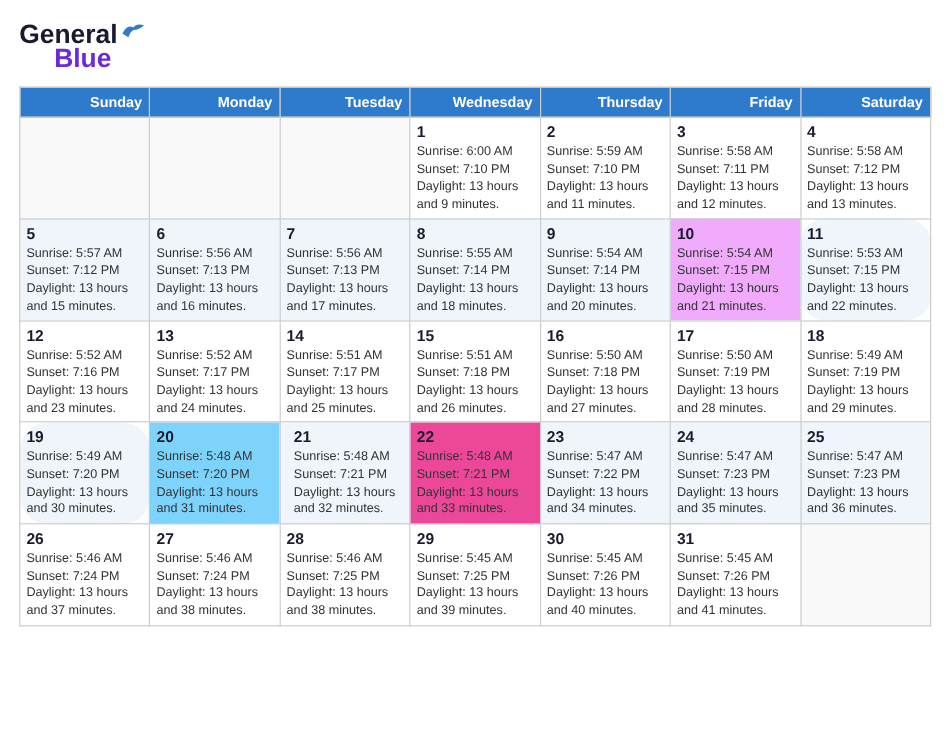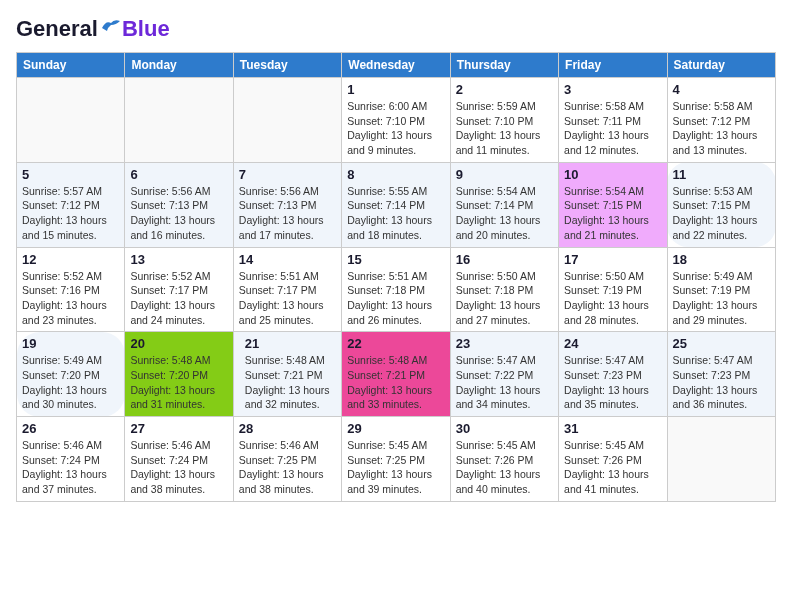--- a/index.html
+++ b/index.html
@@ -11,22 +11,22 @@
       padding: 16px;
     }
     .header {
       display: flex;
       justify-content: space-between;
       align-items: flex-start;
       margin-bottom: 10px;
     }
     .logo {
       display: flex;
-      flex-direction: row;
-      align-items: flex-end;
+      flex-direction: column;
+      align-items: center;
     }
     .title-block {
       text-align: right;
     }
     .month-year {
       font-size: 36px;
       font-weight: bold;
       color: #1a1a2e;
     }
     .location {
@@ -34,21 +34,21 @@
       color: #333;
     }
     .calendar {
       width: 100%;
       border-collapse: collapse;
       font-size: 11px;
     }
     .calendar th {
       background: #2e7bcc;
       color: #fff;
-      text-align: left;
+      text-align: right;
       padding: 5px 6px;
       font-size: 12px;
       font-weight: bold;
       border: 1px solid #ccc;
     }
     .calendar td {
       border: 1px solid #ccc;
       vertical-align: top;
       padding: 4px 5px;
       width: 108px;
@@ -184,21 +184,21 @@
         <td>
           <div class="day-num">18</div>
           <div class="day-info">Sunrise: 5:49 AM<br>Sunset: 7:19 PM<br>Daylight: 13 hours and 29 minutes.</div>
         </td>
       </tr>
       <tr>
         <td style="background: rgb(240, 245, 251); border-radius: 23px;">
           <div class="day-num">19</div>
           <div class="day-info">Sunrise: 5:49 AM<br>Sunset: 7:20 PM<br>Daylight: 13 hours and 30 minutes.</div>
         </td>
-        <td style="background: #84cc16;">
+        <td style="background: #7dd3fc;">
           <div class="day-num">20</div>
           <div class="day-info">Sunrise: 5:48 AM<br>Sunset: 7:20 PM<br>Daylight: 13 hours and 31 minutes.</div>
         </td>
         <td style="background: rgb(240, 245, 251); padding-left: 11px;">
           <div class="day-num">21</div>
           <div class="day-info">Sunrise: 5:48 AM<br>Sunset: 7:21 PM<br>Daylight: 13 hours and 32 minutes.</div>
         </td>
         <td style="background: #ec4899;">
           <div class="day-num">22</div>
           <div class="day-info">Sunrise: 5:48 AM<br>Sunset: 7:21 PM<br>Daylight: 13 hours and 33 minutes.</div>

